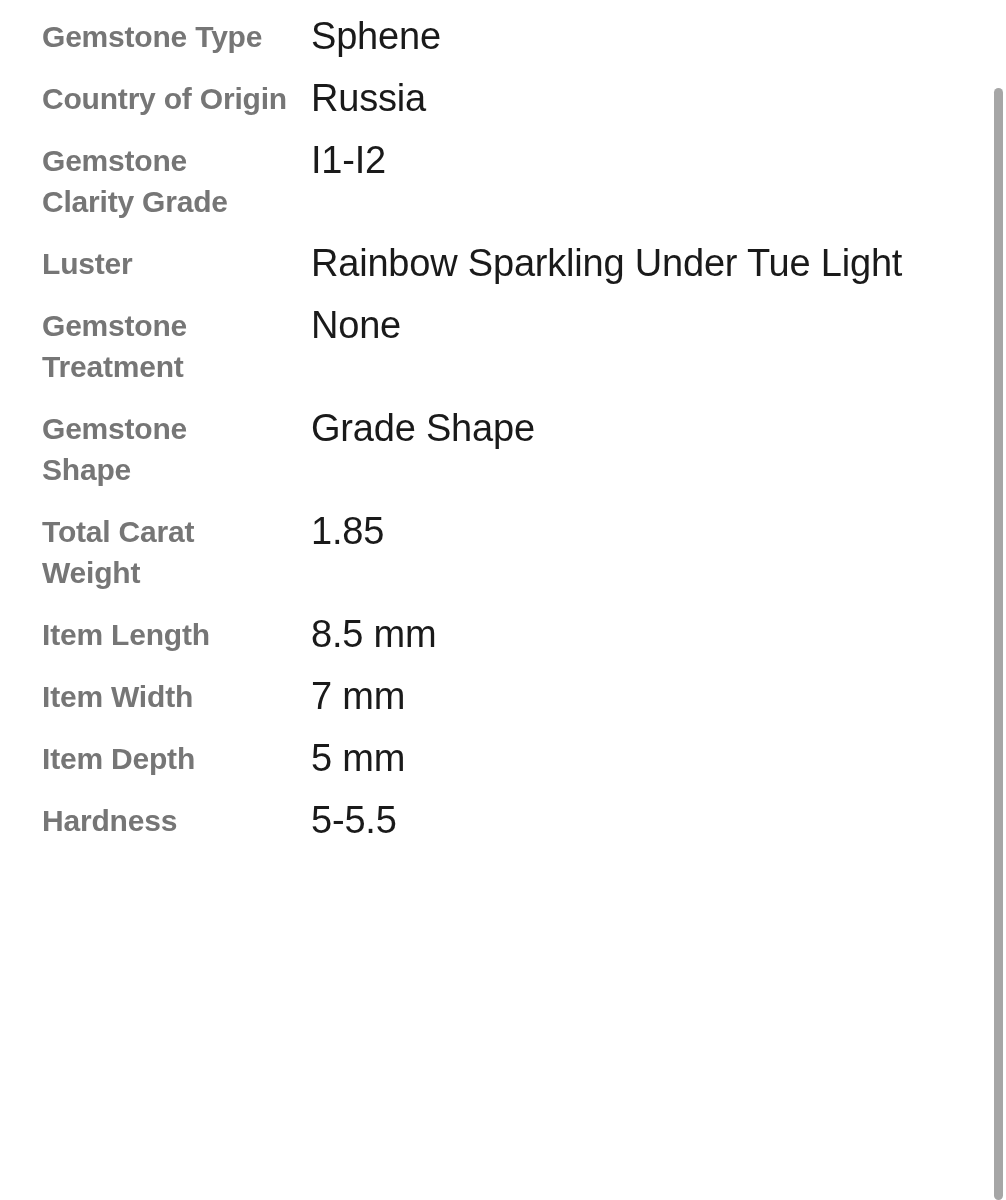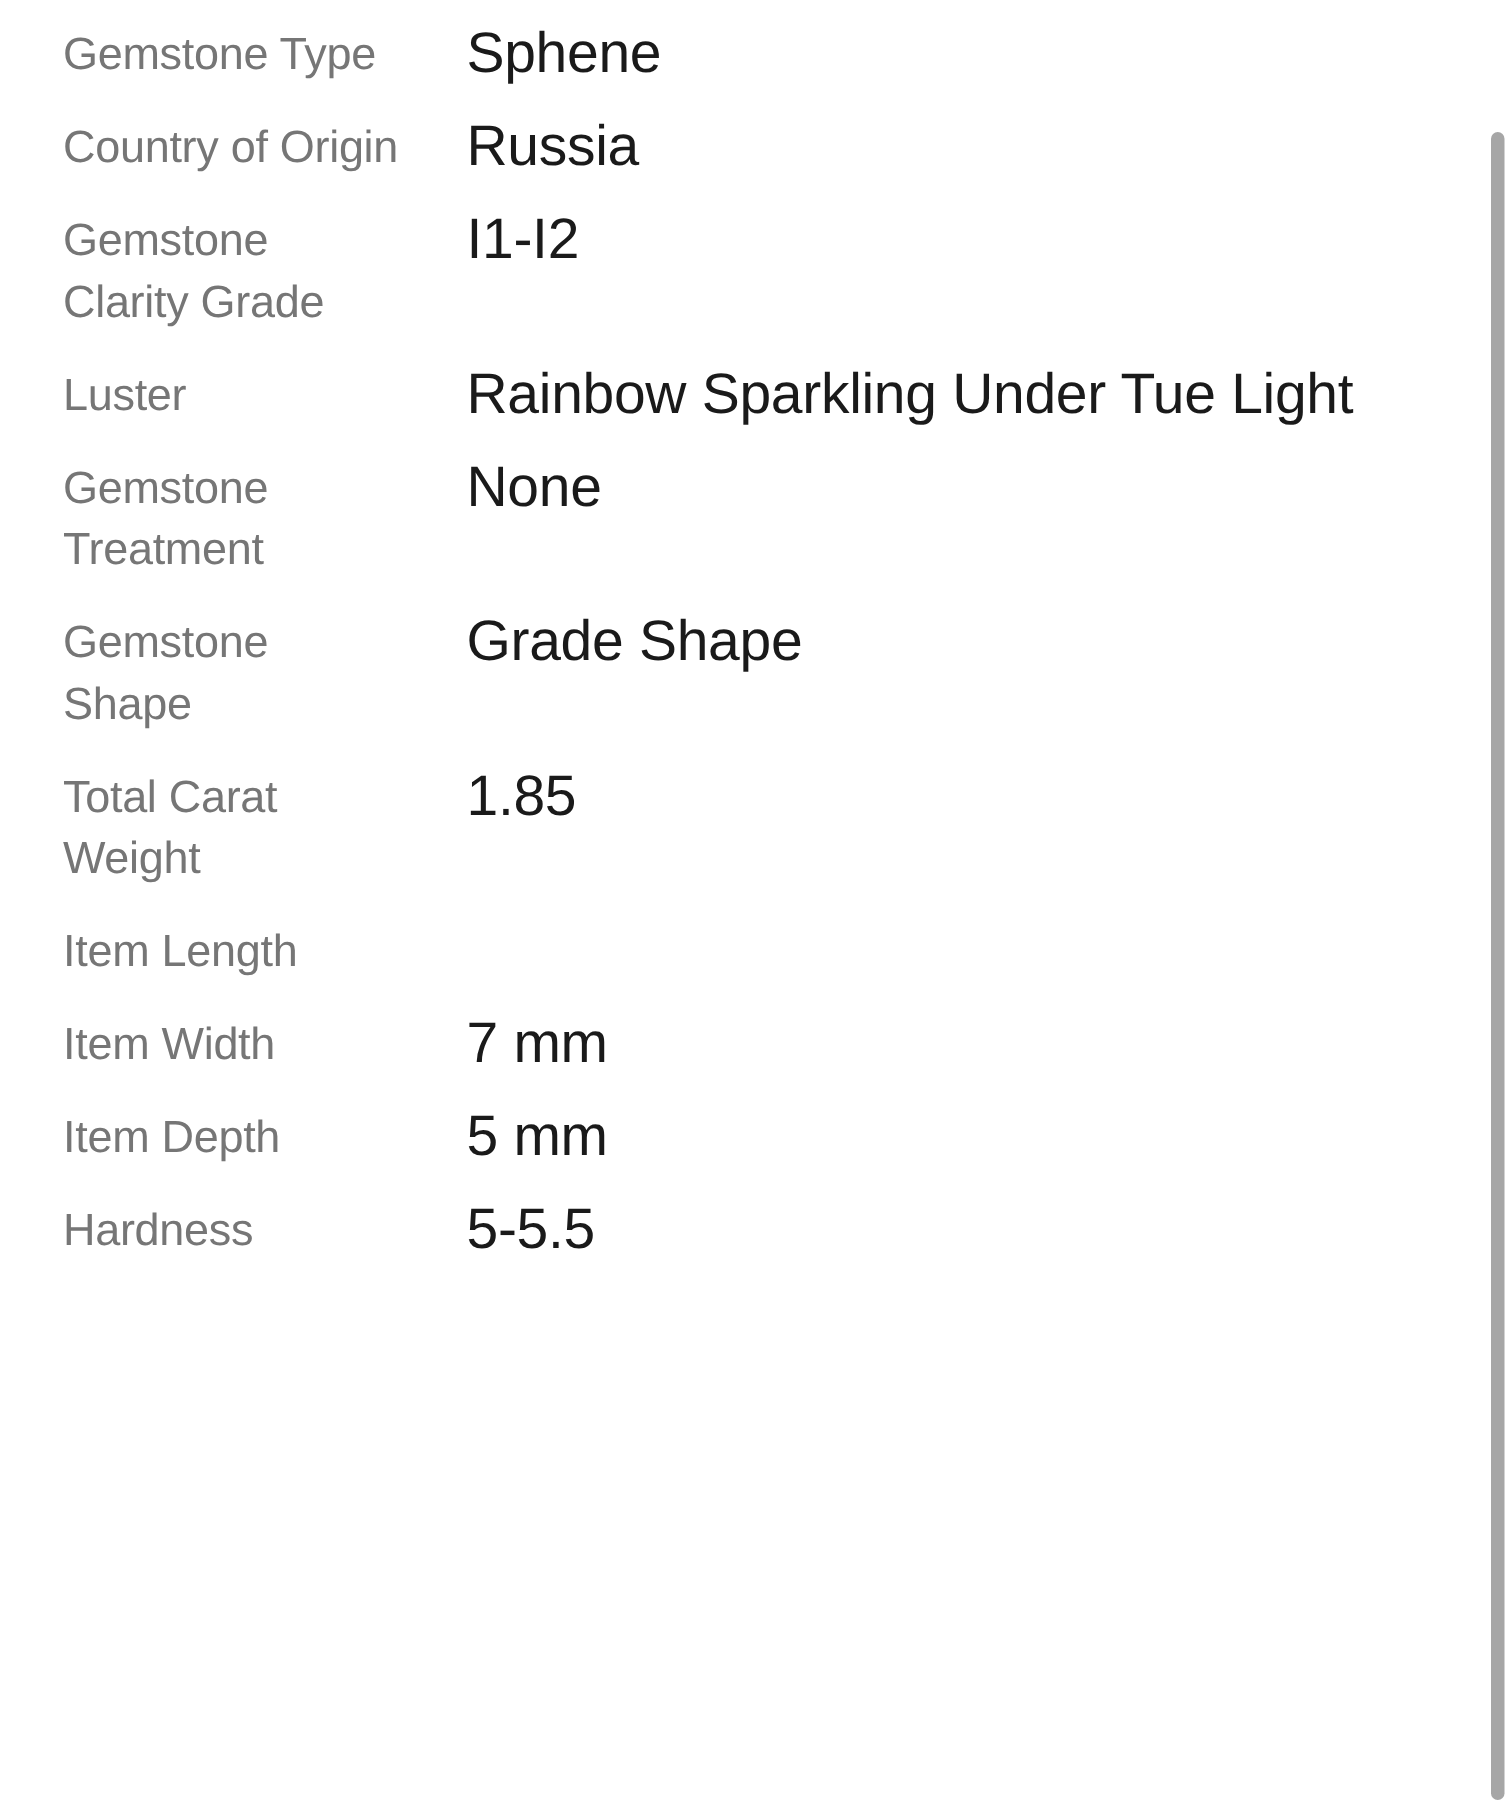--- a/index.html
+++ b/index.html
@@ -31,21 +31,21 @@
   }
 
   .spec-label {
     width: 311px;
     flex: 0 0 311px;
     padding-left: 42px;
     box-sizing: border-box;
     color: #767676;
     font-size: 30px;
     line-height: 41px;
-    font-weight: 400;
+    font-weight: 700;
     letter-spacing: -0.2px;
     white-space: pre-line;
   }
 
   .spec-value {
     flex: 1 1 auto;
     color: #1a1a1a;
     font-size: 38px;
     line-height: 41px;
     font-weight: 400;
@@ -103,20 +103,21 @@
 Shape</div>
       <div class="spec-value">Grade Shape</div>
     </div>
     <div class="spec-row">
       <div class="spec-label">Total Carat
 Weight</div>
       <div class="spec-value">1.85</div>
     </div>
     <div class="spec-row">
       <div class="spec-label">Item Length</div>
+      <div class="spec-value">8.5 mm</div>
     </div>
     <div class="spec-row">
       <div class="spec-label">Item Width</div>
       <div class="spec-value">7 mm</div>
     </div>
     <div class="spec-row">
       <div class="spec-label">Item Depth</div>
       <div class="spec-value">5 mm</div>
     </div>
     <div class="spec-row">

